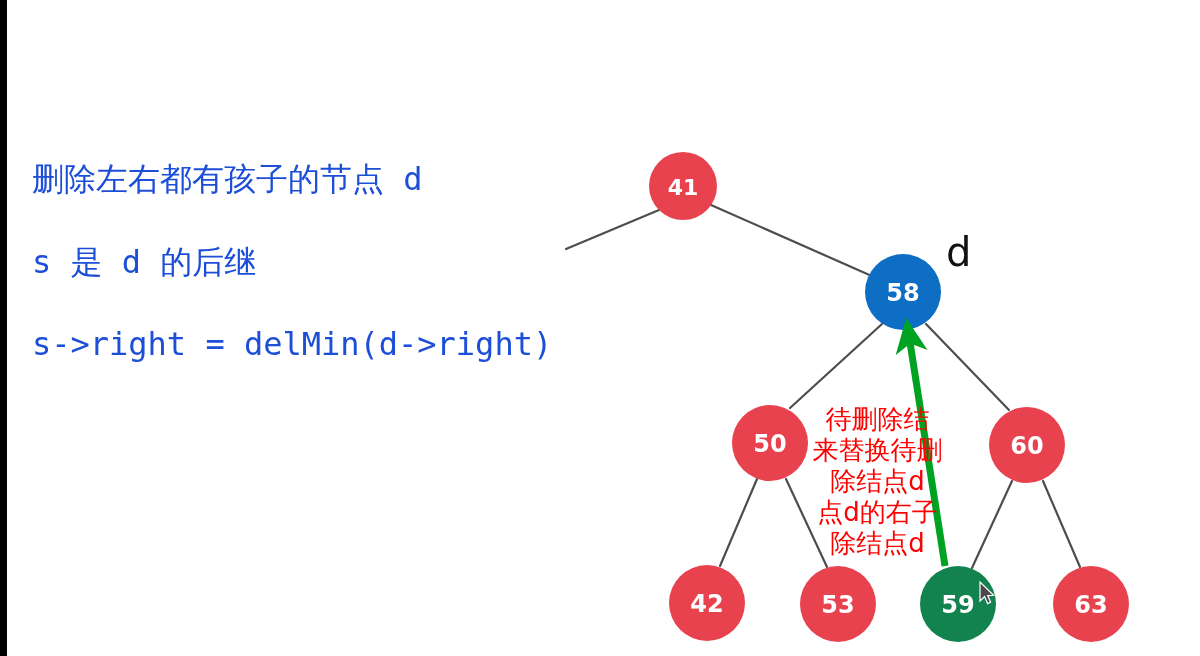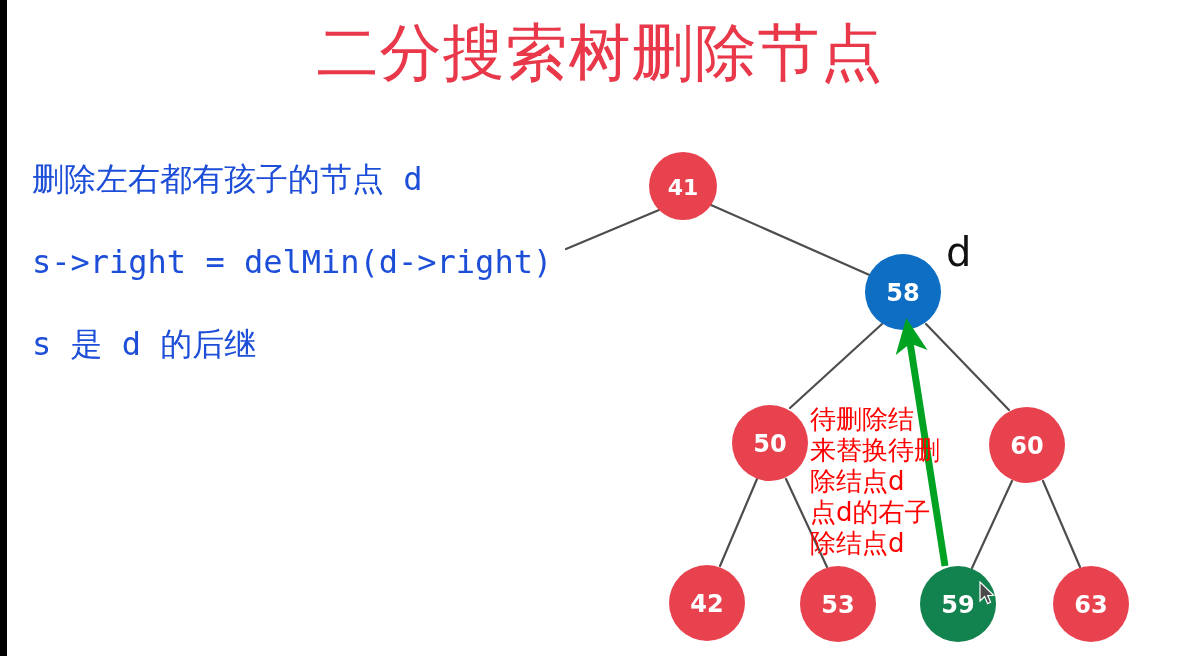--- a/index.html
+++ b/index.html
@@ -91,43 +91,43 @@
   #annotation {
     position: absolute;
     left: 810px;
     top: 404px;
     color: #ff0000;
     font-family: "DejaVu Sans", sans-serif;
     font-size: 26px;
     line-height: 31px;
     width: 135px;
     white-space: nowrap;
+    text-align: center;
   }
   #annotation div { white-space: nowrap; }
   #cursor {
     position: absolute;
     left: 978px;
     top: 581px;
     width: 20px;
     height: 26px;
   }
 </style>
 </head>
 <body>
 
 <div id="slide">
 
   <div id="left-border"></div>
 
-  <div id="slide-title">二分搜索树删除节点</div>
 
   <div id="notes">
     <div class="note-line">删除左右都有孩子的节点 d</div>
+    <div class="note-line">s 是 d 的后继</div>
     <div class="note-line">s-&gt;right = delMin(d-&gt;right)</div>
-    <div class="note-line">s 是 d 的后继</div>
   </div>
 
   <svg id="tree-svg" viewBox="0 0 1200 656">
     <defs>
       <marker id="greenhead" markerWidth="5.2" markerHeight="5.2" refX="2.4" refY="2.6" orient="auto" markerUnits="strokeWidth">
         <path d="M 0 0.3 L 5 2.6 L 0 4.9 L 1.3 2.6 Z" fill="#00a321"></path>
       </marker>
     </defs>
 
     <line class="edge" x1="659" y1="210" x2="566" y2="249"></line>

